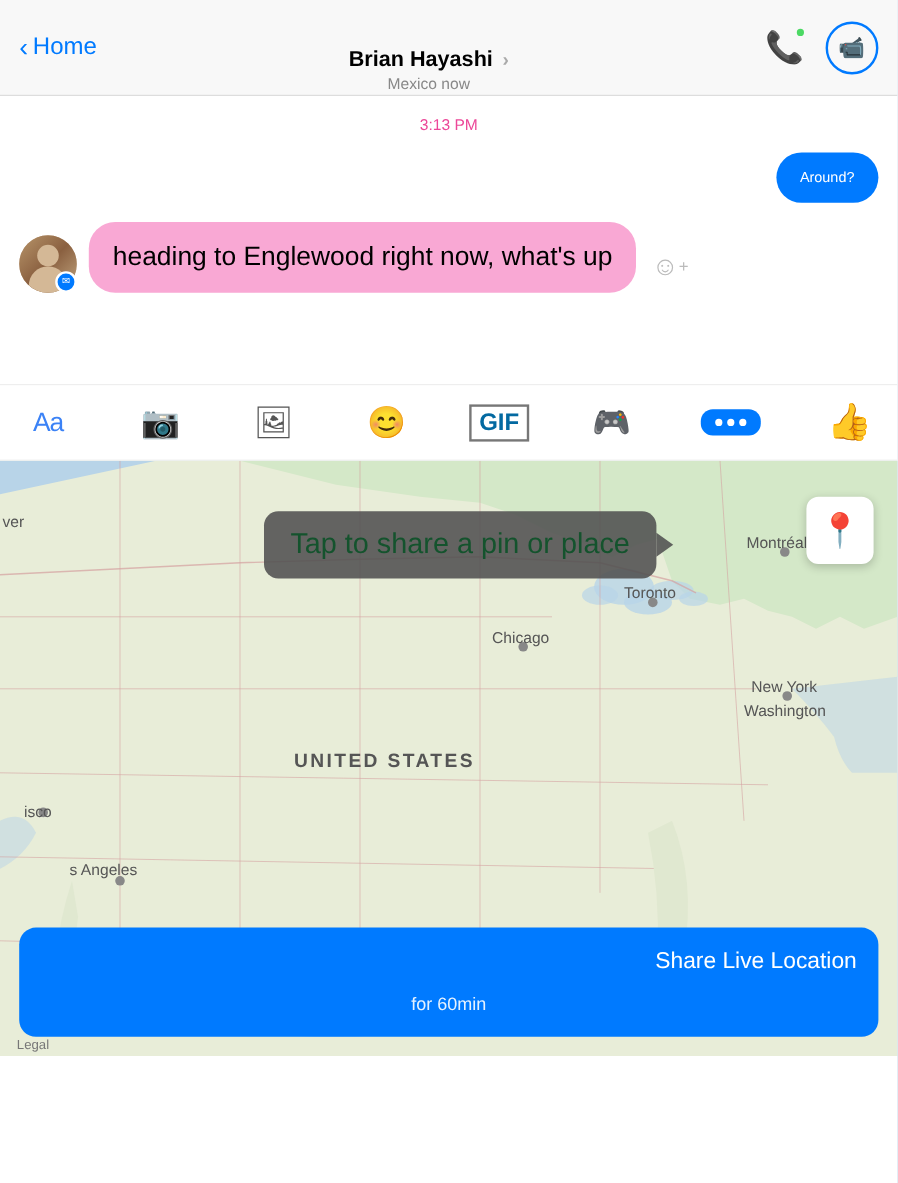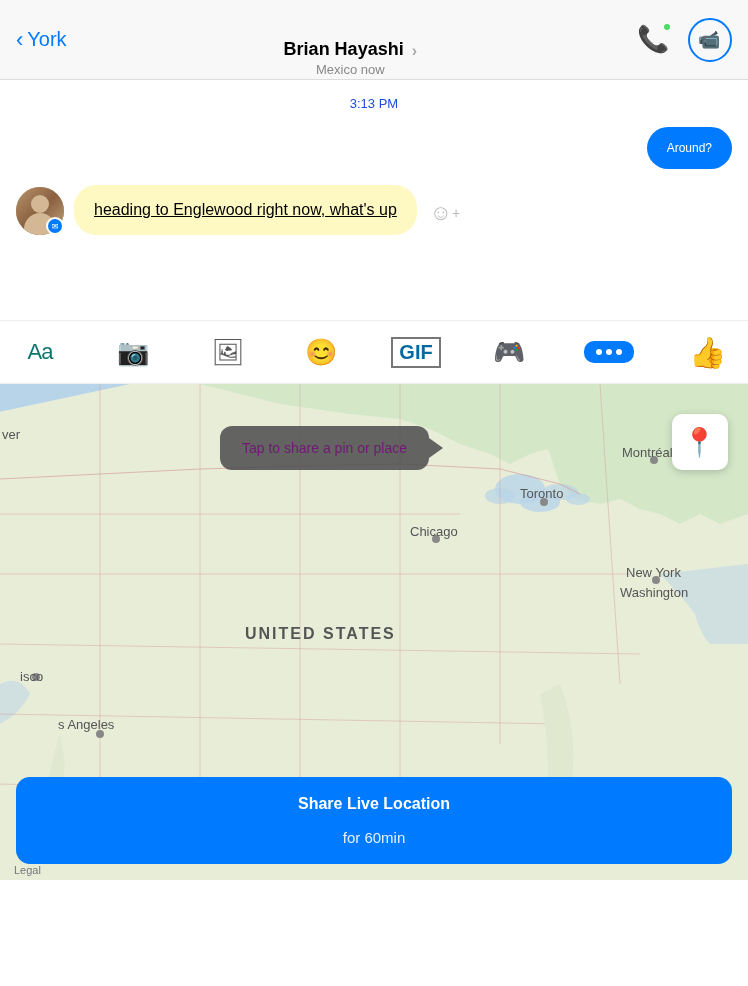--- a/index.html
+++ b/index.html
@@ -103,21 +103,21 @@
 
     
     .messages-area {
       background: #fff;
       padding: 16px;
       min-height: 240px;
     }
     .timestamp {
       text-align: center;
       font-size: 13px;
-      color: #1d4ed8;
+      color: #ec4899;
       margin-bottom: 16px;
     }
     .message-out {
       display: flex;
       justify-content: flex-end;
       margin-bottom: 16px;
     }
     .bubble-out {
       background: #007AFF;
       color: #fff;
@@ -186,28 +186,27 @@
       border: 2px solid #fff;
       display: flex;
       align-items: center;
       justify-content: center;
     }
     .messenger-badge-icon {
       font-size: 8px;
       color: #fff;
     }
     .bubble-in {
-      background: #fef9c3;
+      background: #f9a8d4;
       color: #000;
       padding: 14px 20px;
       border-radius: 22px;
-      font-size: 16px;
+      font-size: 22px;
       max-width: 65%;
       line-height: 1.4;
-      text-decoration: underline;
     }
     .emoji-reaction {
       display: flex;
       align-items: center;
       justify-content: center;
       width: 36px;
       height: 36px;
       color: #bbb;
       font-size: 22px;
       margin-bottom: 4px;
@@ -231,21 +230,21 @@
       cursor: pointer;
       width: 40px;
       height: 40px;
     }
     .toolbar-icon {
       font-size: 26px;
       color: #555;
     }
     .toolbar-text {
       font-size: 22px;
-      color: #0f766e;
+      color: #3b82f6;
       font-weight: 300;
       letter-spacing: -1px;
     }
     .gif-btn {
       border: 2px solid #777;
       border-radius: 0;
       padding: 2px 6px;
       font-size: 20px;
       font-weight: 600;
       color: #0369a1;
@@ -285,24 +284,24 @@
       width: 100%;
       height: 100%;
     }
 
     
     .map-tooltip {
       position: absolute;
       top: 42px;
       left: 220px;
       background: rgba(80, 80, 80, 0.88);
-      color: #701a75;
+      color: #14532d;
       padding: 14px 22px;
       border-radius: 12px;
-      font-size: 14px;
+      font-size: 24px;
       font-weight: 500;
       display: flex;
       align-items: center;
       gap: 0;
       z-index: 10;
     }
     .tooltip-arrow {
       position: absolute;
       right: -14px;
       top: 50%;
@@ -342,36 +341,37 @@
       right: 16px;
       background: #007AFF;
       color: #fff;
       border-radius: 14px;
       padding: 18px;
       text-align: center;
       cursor: pointer;
       z-index: 10;
     }
     .share-main {
-      font-size: 16px;
-      font-weight: 700;
+      font-size: 19px;
+      font-weight: 400;
+      text-align: right;
     }
     .share-sub {
       font-size: 15px;
       opacity: 0.9;
       margin-top: 16px;
     }
   </style>
 </head>
 <body>
 
 <div class="header">
   <div class="header-left">
     <span class="chevron-left">‹</span>
-    <span>York</span>
+    <span>Home</span>
   </div>
   <div class="header-center">
     <div class="header-name">
       <span>Brian Hayashi</span>
       <span class="header-chevron">›</span>
     </div>
     <div class="header-status">Mexico now</div>
   </div>
   <div class="header-right">
     <div class="call-btn">

